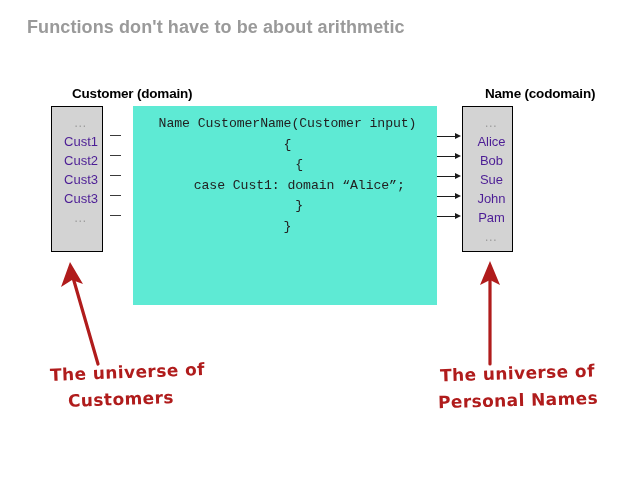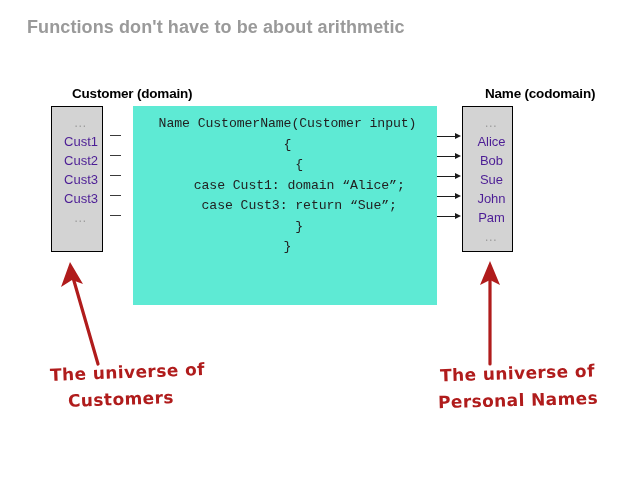--- a/index.html
+++ b/index.html
@@ -161,21 +161,20 @@
   <div class="dash" style="left:110px; top:155px;"></div>
   <div class="dash" style="left:110px; top:175px;"></div>
   <div class="dash" style="left:110px; top:195px;"></div>
   <div class="dash" style="left:110px; top:215px;"></div>
 
   <div id="code-block">
     <div class="code-line">Name CustomerName(Customer input)</div>
     <div class="code-line">{</div>
     <div class="code-line">   {</div>
     <div class="code-line">   case Cust1: domain “Alice”;</div>
-    <div class="code-line">   case Cust3: return “Sue”;</div>
     <div class="code-line">   }</div>
     <div class="code-line">}</div>
   </div>
 
   <div class="arrow-line" style="left:437px; top:136px;"></div>
   <div class="arrow-head" style="left:455px; top:132.5px;"></div>
 
   <div class="arrow-line" style="left:437px; top:156px;"></div>
   <div class="arrow-head" style="left:455px; top:152.5px;"></div>
 

